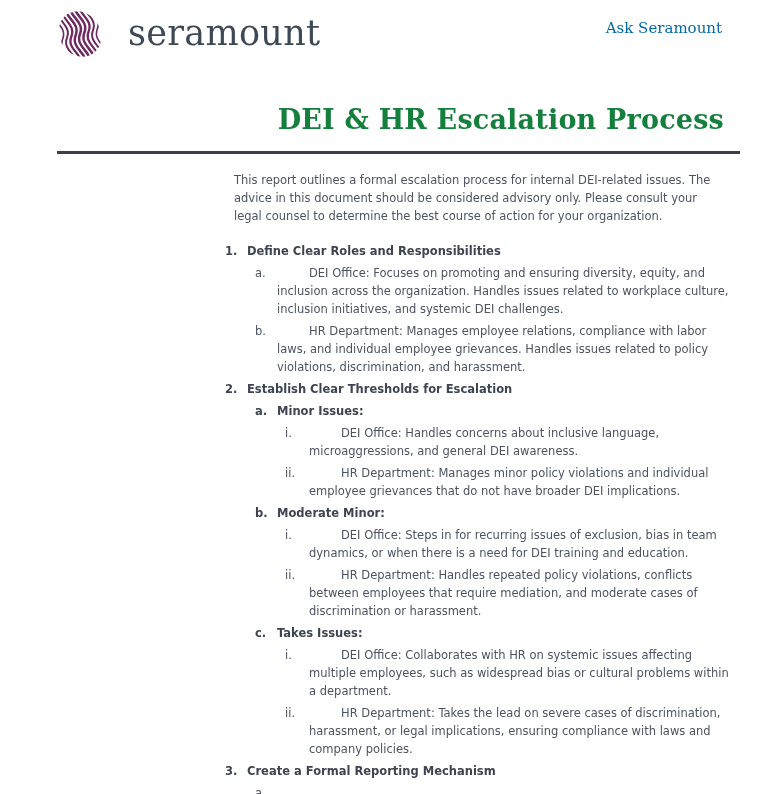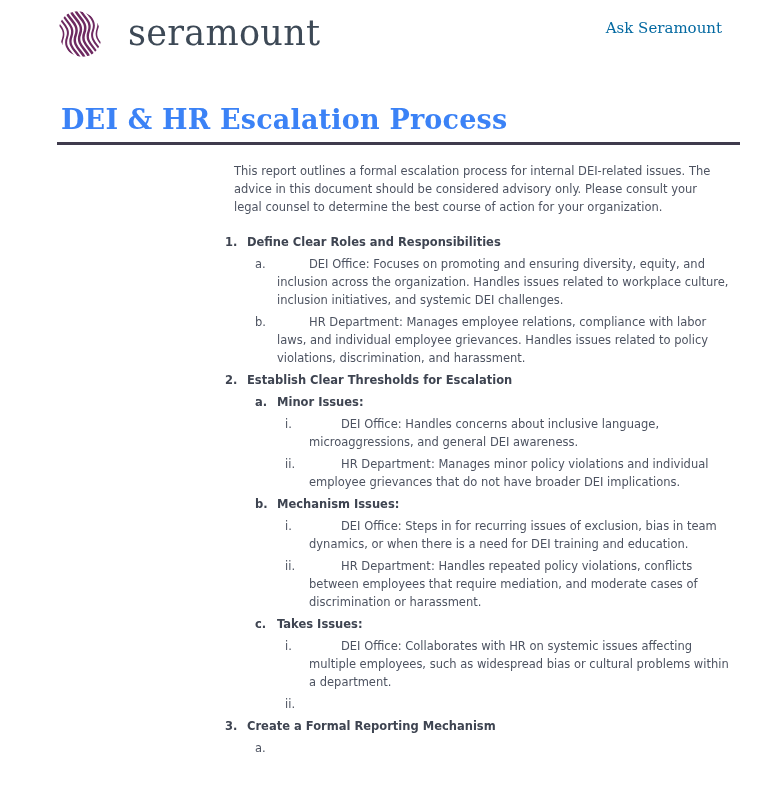--- a/index.html
+++ b/index.html
@@ -10,22 +10,22 @@
   
   .header{display:flex;justify-content:space-between;align-items:flex-start;
           padding:9px 46px 0 57px;height:56px;}
   .logo{display:flex;align-items:flex-start;gap:25px;cursor:pointer;}
   .wordmark{font-family:"DejaVu Serif",serif;font-size:35px;color:#3d4956;
             letter-spacing:.3px;line-height:48px;}
   .ask{font-family:"DejaVu Serif",serif;font-size:15px;color:#0369a1;
        margin-top:10px;text-decoration:none;cursor:pointer;}
   
   .title-wrap{margin:40px 28px 0 57px;}
-  .doc-title{margin:4px;font-family:"DejaVu Serif",serif;font-weight:bold;
-             font-size:27px;line-height:30px;color:#3b82f6;letter-spacing:.2px;}
+  .doc-title{margin:16px;font-family:"DejaVu Serif",serif;font-weight:bold;
+             font-size:27px;line-height:30px;color:#15803d;letter-spacing:.2px;text-align:right;}
   .rule{height:3px;background:#3f3b4d;margin-top:7px;}
   
   .content{margin:9px 33px 0 217px;width:518px;color:#4d5361;
            font-size:11.5px;line-height:18px;}
   .intro{margin:17px;}
   .row{display:flex;margin-top:4px;}
   .row .marker{flex:0 0 auto;}
   .l1{padding-left:8px;}  .l1 .marker{width:22px;font-weight:bold;color:#3e4451;}
   .l2{padding-left:38px;} .l2 .marker{width:22px;}
   .l3{padding-left:68px;} .l3 .marker{width:24px;}
@@ -99,40 +99,41 @@
           <div class="row l3">
             <span class="marker">i.</span>
             <span class="txt"><span class="lead">DEI Office: </span>Handles concerns about inclusive language, microaggressions, and general DEI awareness.</span>
           </div>
           <div class="row l3">
             <span class="marker">ii.</span>
             <span class="txt"><span class="lead">HR Department: </span>Manages minor policy violations and individual employee grievances that do not have broader DEI implications.</span>
           </div>
           <div class="row l2 has-bold">
             <span class="marker">b.</span>
-            <span class="txt"><span class="bold">Mechanism Issues:</span></span>
+            <span class="txt"><span class="bold">Moderate Minor:</span></span>
           </div>
           <div class="row l3">
             <span class="marker">i.</span>
             <span class="txt"><span class="lead">DEI Office: </span>Steps in for recurring issues of exclusion, bias in team dynamics, or when there is a need for DEI training and education.</span>
           </div>
           <div class="row l3">
             <span class="marker">ii.</span>
             <span class="txt"><span class="lead">HR Department: </span>Handles repeated policy violations, conflicts between employees that require mediation, and moderate cases of discrimination or harassment.</span>
           </div>
           <div class="row l2 has-bold">
             <span class="marker">c.</span>
             <span class="txt"><span class="bold">Takes Issues:</span></span>
           </div>
           <div class="row l3">
             <span class="marker">i.</span>
             <span class="txt"><span class="lead">DEI Office: </span>Collaborates with HR on systemic issues affecting multiple employees, such as widespread bias or cultural problems within a department.</span>
           </div>
           <div class="row l3">
             <span class="marker">ii.</span>
+            <span class="txt"><span class="lead">HR Department: </span>Takes the lead on severe cases of discrimination, harassment, or legal implications, ensuring compliance with laws and company policies.</span>
           </div>
           <div class="row l1">
             <span class="marker">3.</span>
             <span class="txt"><span class="bold">Create a Formal Reporting Mechanism</span></span>
           </div>
           <div class="row l2">
             <span class="marker">a.</span>
           </div>
         </div>
     </section>

